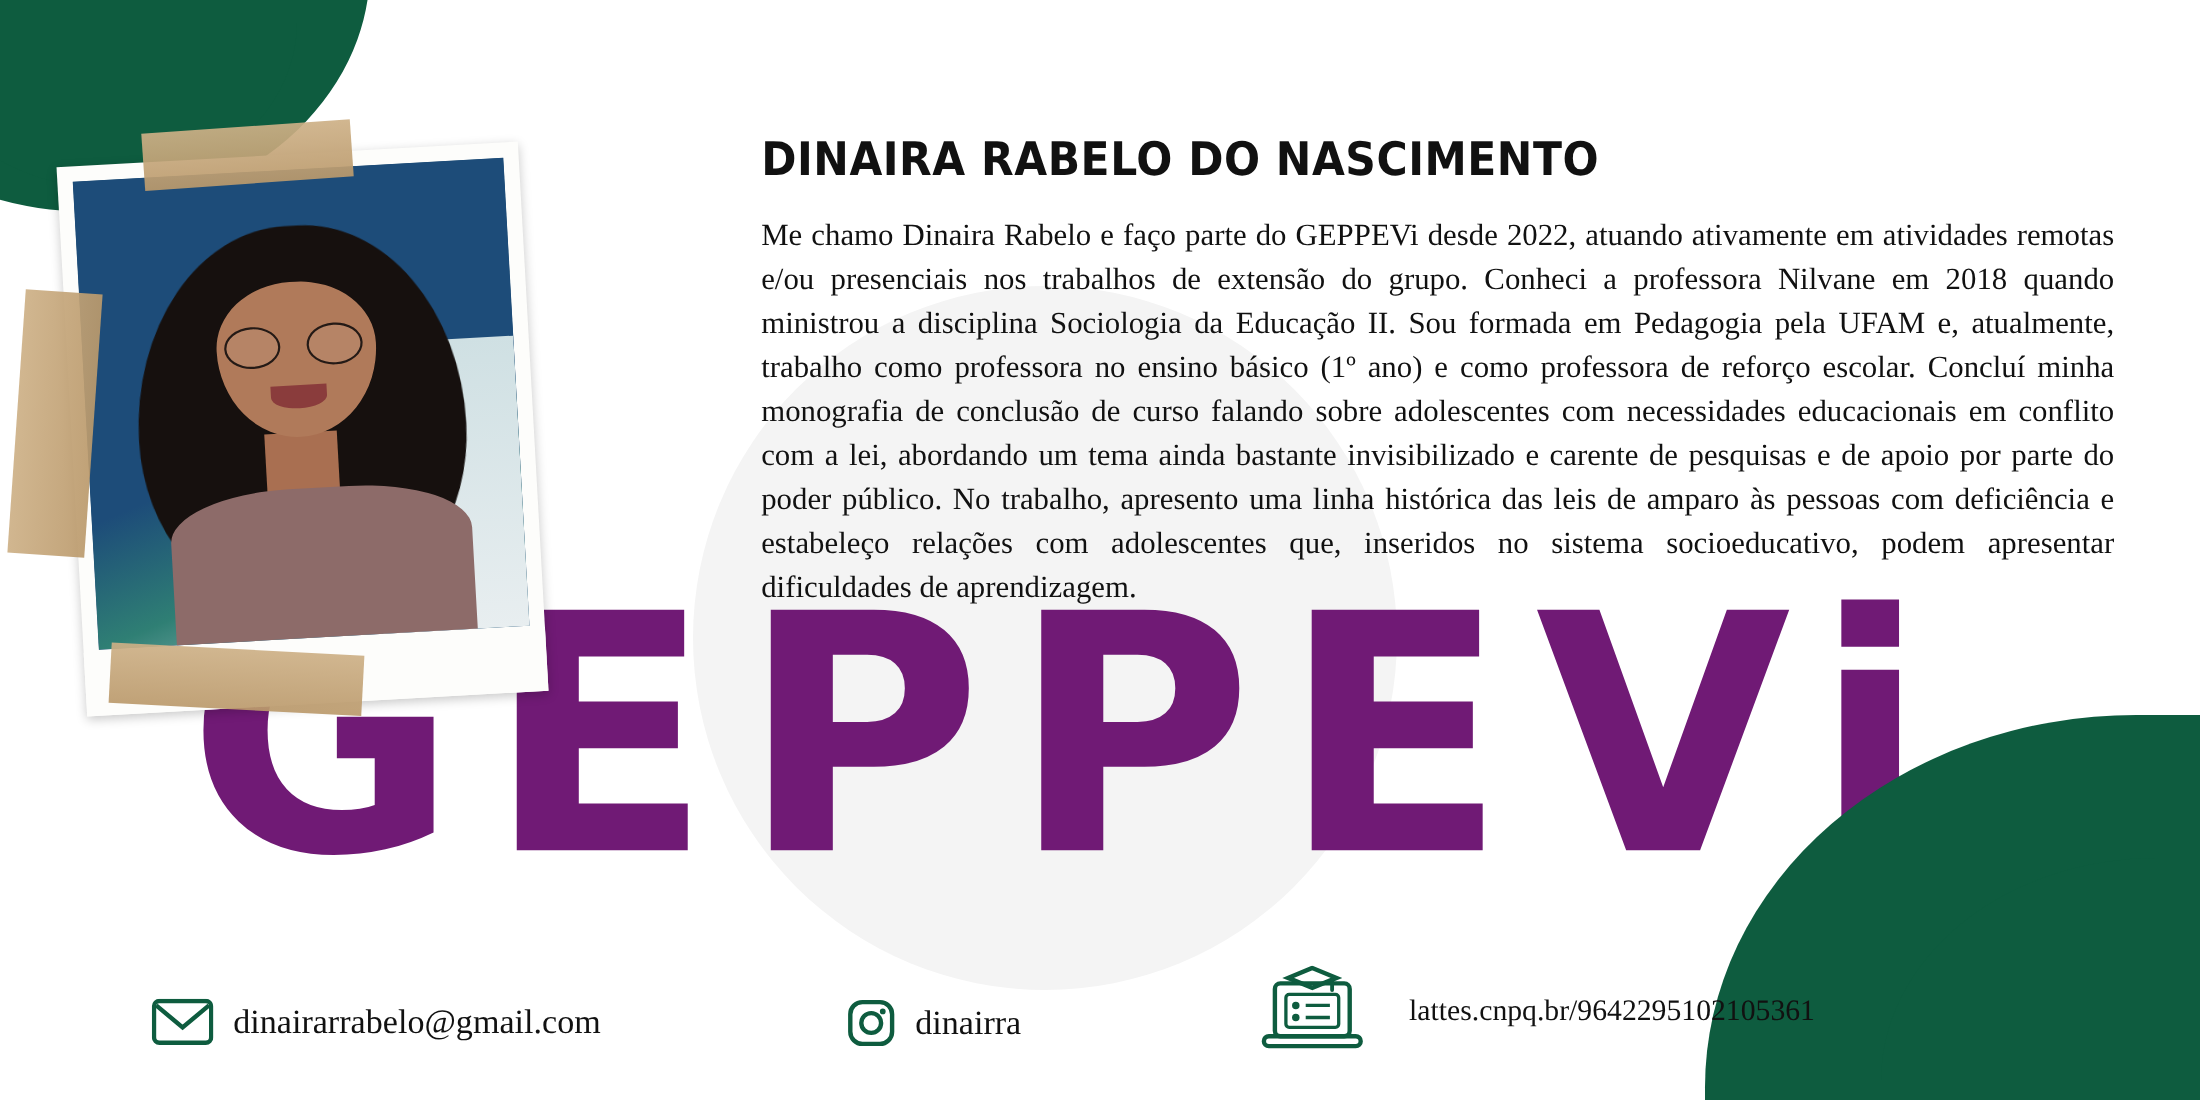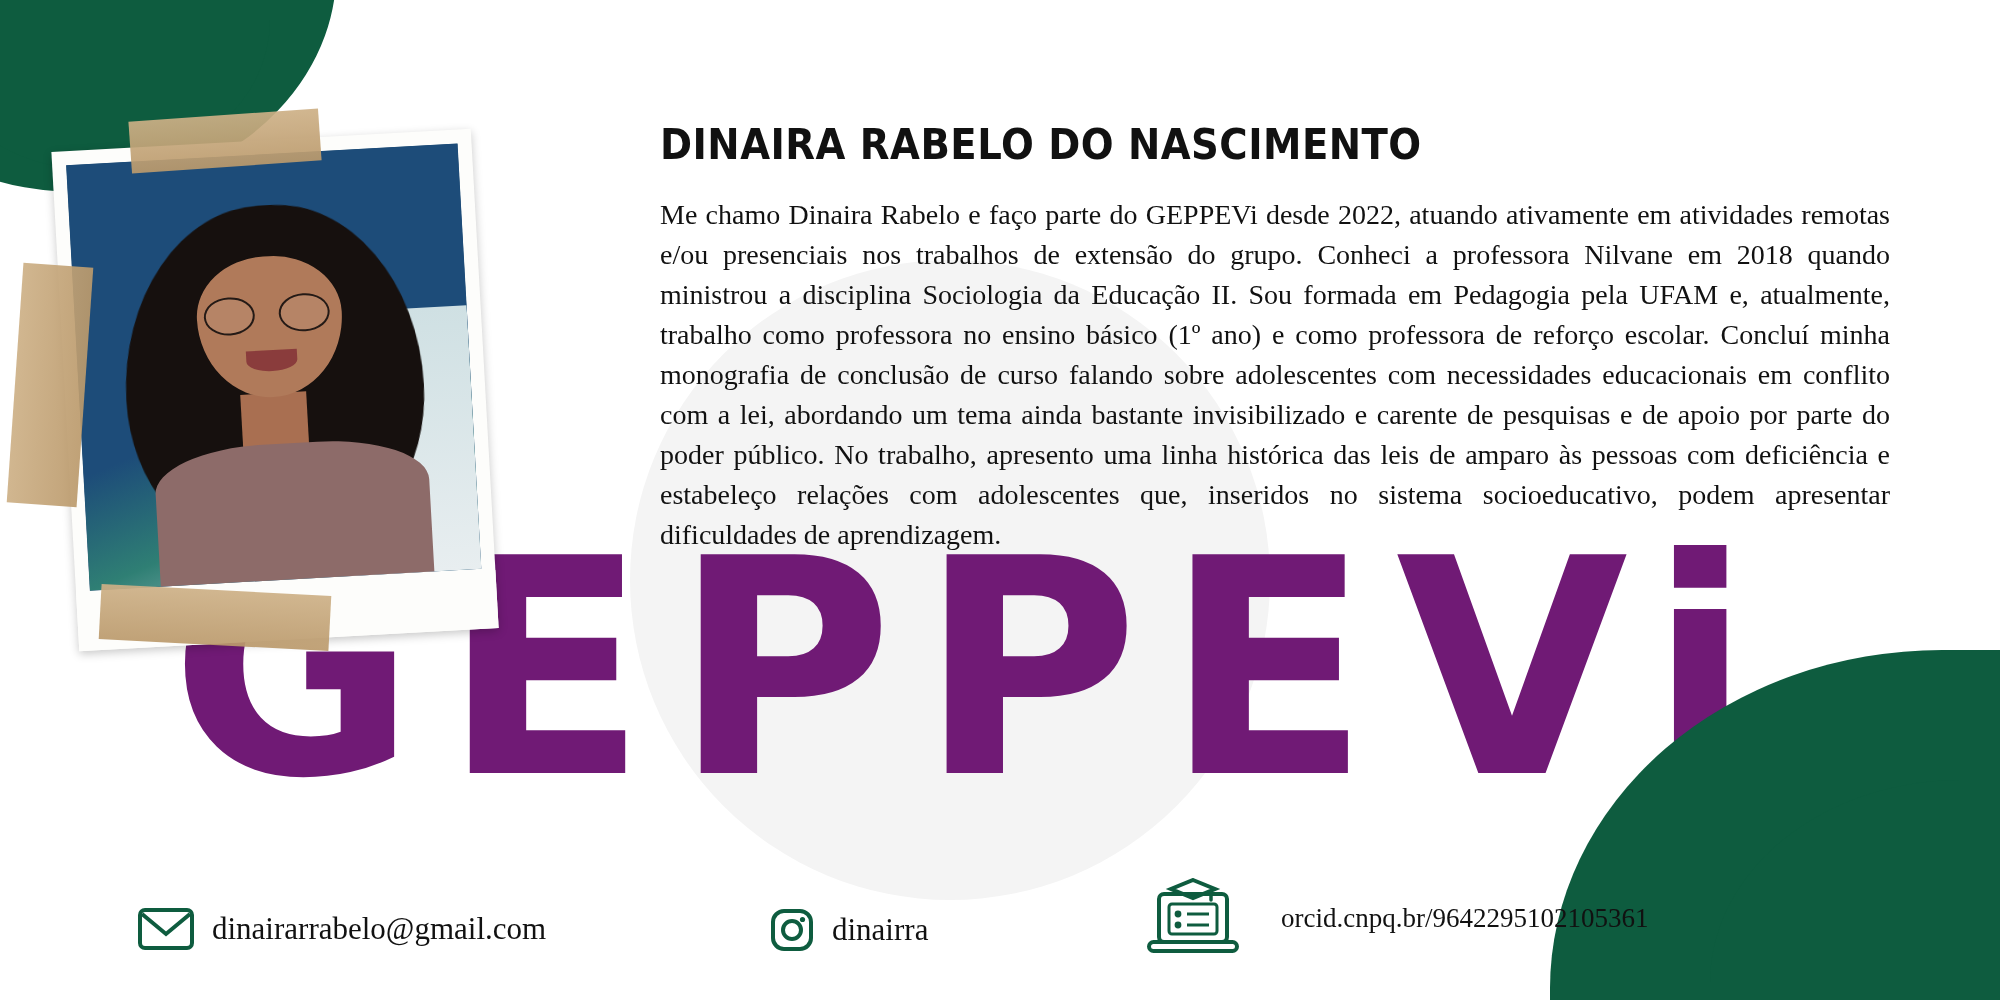--- a/index.html
+++ b/index.html
@@ -219,21 +219,21 @@
     position: absolute;
     left: 0; bottom: 0;
     width: 100%;
     height: 58px;
     background: #fdfdfb;
   }
 
   
   .content {
     position: absolute;
-    left: 660px;
+    left: 692px;
     top: 120px;
     width: 1230px;
     z-index: 3;
   }
   .name {
     font-family: "DejaVu Sans", sans-serif;
     font-weight: 700;
     font-size: 42px;
     letter-spacing: 0.5px;
     color: #111111;
@@ -349,17 +349,17 @@
         <circle cx="33" cy="36" r="3.4" fill="#0e5c3f"></circle>
         <circle cx="33" cy="47" r="3.4" fill="#0e5c3f"></circle>
         <line x1="42" y1="36" x2="64" y2="36" stroke="#0e5c3f" stroke-width="3"></line>
         <line x1="42" y1="47" x2="64" y2="47" stroke="#0e5c3f" stroke-width="3"></line>
         <rect x="4" y="64" width="88" height="9" rx="4.5" fill="none" stroke="#0e5c3f" stroke-width="4"></rect>
         <path d="M48 2 L70 11 L48 20 L26 11 Z" fill="none" stroke="#0e5c3f" stroke-width="4"></path>
         <path d="M66 13 v9" stroke="#0e5c3f" stroke-width="3.5" stroke-linecap="round"></path>
       </svg>
     </span>
     <span class="links-text">
-      <span>orcid.cnpq.br/9642295102105361</span><br>
+      <span>lattes.cnpq.br/9642295102105361</span><br>
     </span>
   </div>
 
 </div>
 
 </body></html>

